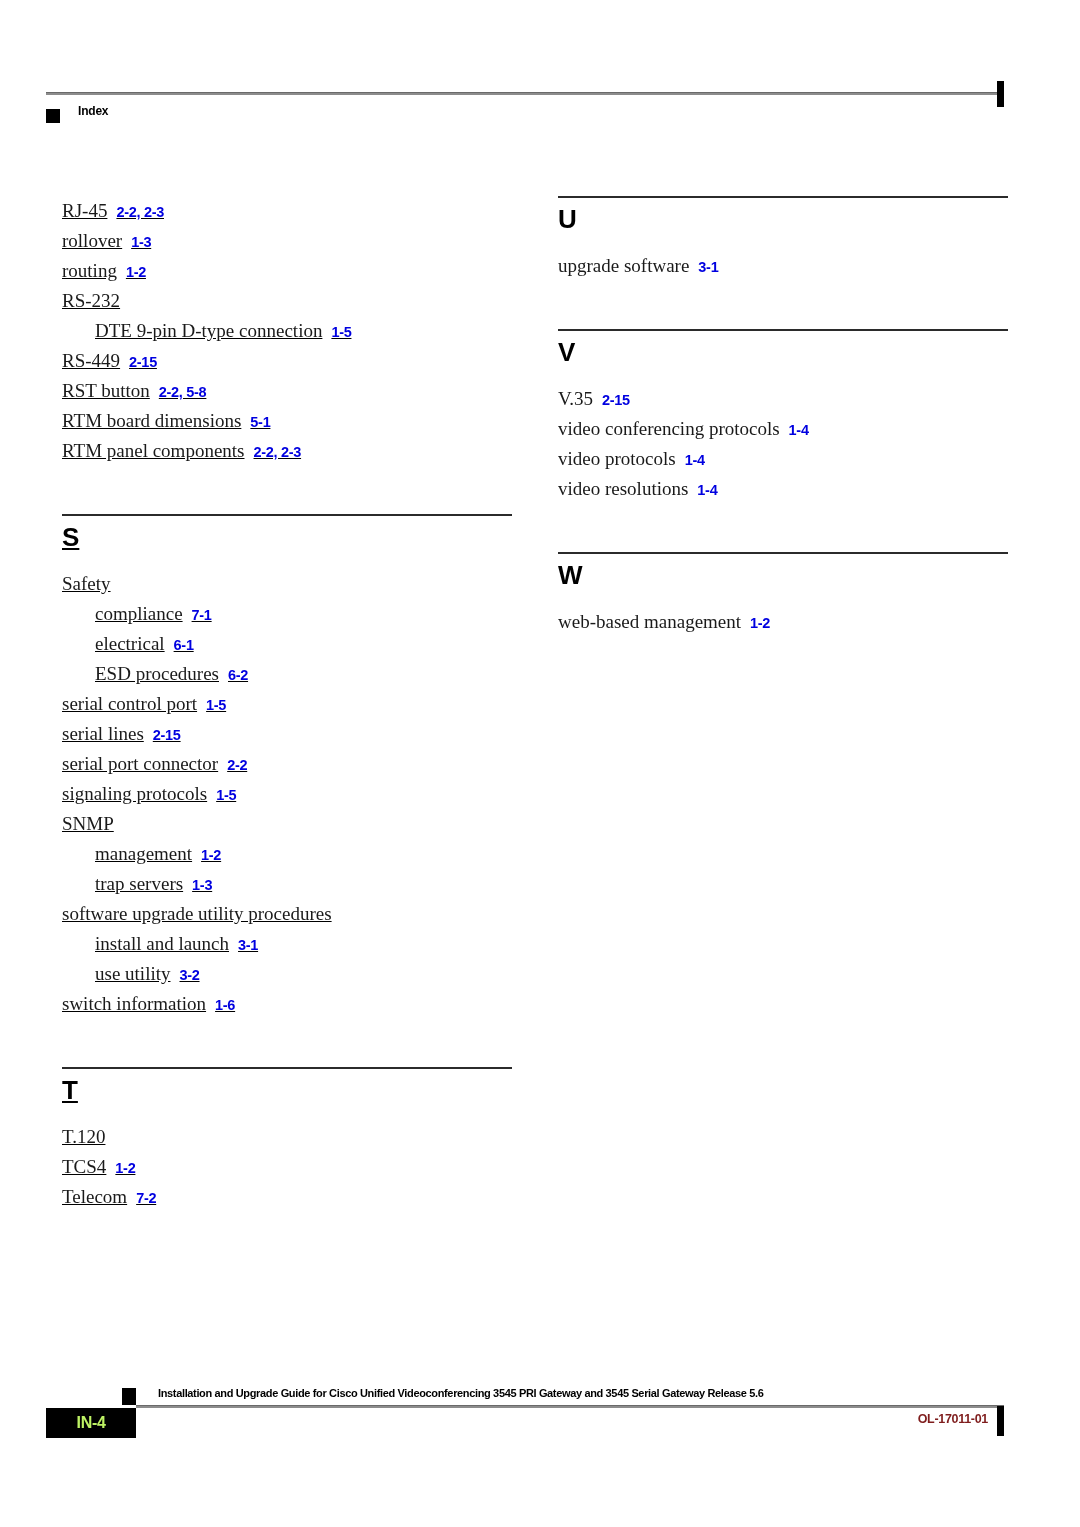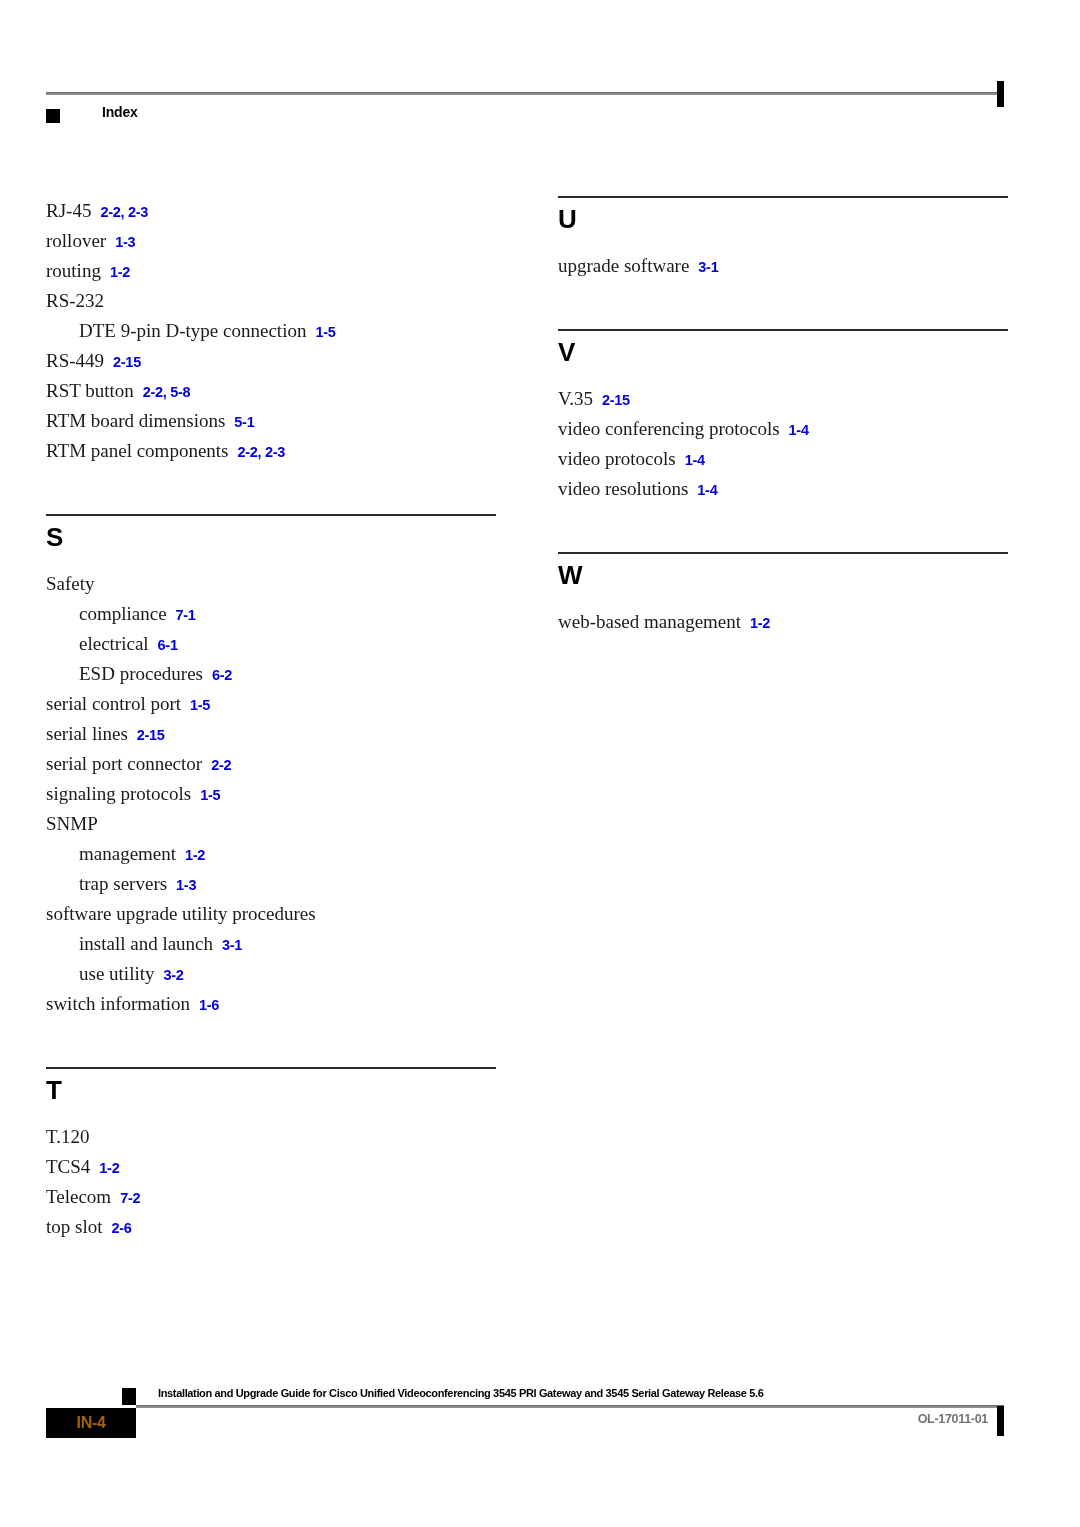--- a/index.html
+++ b/index.html
@@ -50,34 +50,33 @@
     width: 14px;
     height: 14px;
     background: #000000;
   }
   .header-title {
     position: absolute;
     left: 32px;
     top: 12px;
     font-family: "Liberation Sans", sans-serif;
     font-weight: bold;
-    font-size: 14px;
+    font-size: 12px;
     letter-spacing: -0.2px;
     color: #000000;
     white-space: nowrap;
-    margin-left: 24px;
   }
 
   
   .column {
     position: absolute;
     top: 196px;
     width: 450px;
   }
-  .column.left  { left: 46px; }
+  .column.left  { left: 62px; text-decoration: underline; }
   .column.right { left: 558px; }
 
   
   .section { position: relative; }
   .section-rule {
     width: 450px;
     height: 0;
     border-top: 2px solid #2b2b2b;
     margin: 0 0 0 0;
   }
@@ -158,37 +157,37 @@
     height: 30px;
     background: #000000;
   }
   .footer-pagebox {
     position: absolute;
     left: 46px;
     top: 20px;
     width: 90px;
     height: 30px;
     background: #000000;
-    color: #a16207;
+    color: #bef264;
     font-family: "Liberation Sans", sans-serif;
     font-weight: bold;
     font-size: 16px;
     line-height: 30px;
     text-align: center;
     letter-spacing: -0.3px;
   }
   .footer-docid {
     position: absolute;
     right: 92px;
     top: 24px;
     font-family: "Liberation Sans", sans-serif;
     font-weight: bold;
     font-size: 12.5px;
     letter-spacing: -0.3px;
-    color: #737373;
+    color: #7f1d1d;
     white-space: nowrap;
   }
 </style>
 </head>
 <body>
 
 <div class="page-header">
   <div class="header-rule">
     <div class="header-rule-cap"></div>
   </div>
@@ -231,21 +230,20 @@
         <div class="entry"><span class="entry-term">switch information</span><span class="entry-pages">1-6</span></div>
       </div>
     </div>
     <div class="section" style="margin-top: 48px;">
       <div class="section-rule"></div>
       <div class="section-letter">T</div>
       <div class="section-entries">
         <div class="entry"><span class="entry-term">T.120</span></div>
         <div class="entry"><span class="entry-term">TCS4</span><span class="entry-pages">1-2</span></div>
         <div class="entry"><span class="entry-term">Telecom</span><span class="entry-pages">7-2</span></div>
-        <div class="entry"><span class="entry-term">top slot</span><span class="entry-pages">2-6</span></div>
       </div>
     </div>
   </div>
 
 <div class="column right" id="col-right">
     <div class="section">
       <div class="section-rule"></div>
       <div class="section-letter">U</div>
       <div class="section-entries">
         <div class="entry"><span class="entry-term">upgrade software</span><span class="entry-pages">3-1</span></div>

